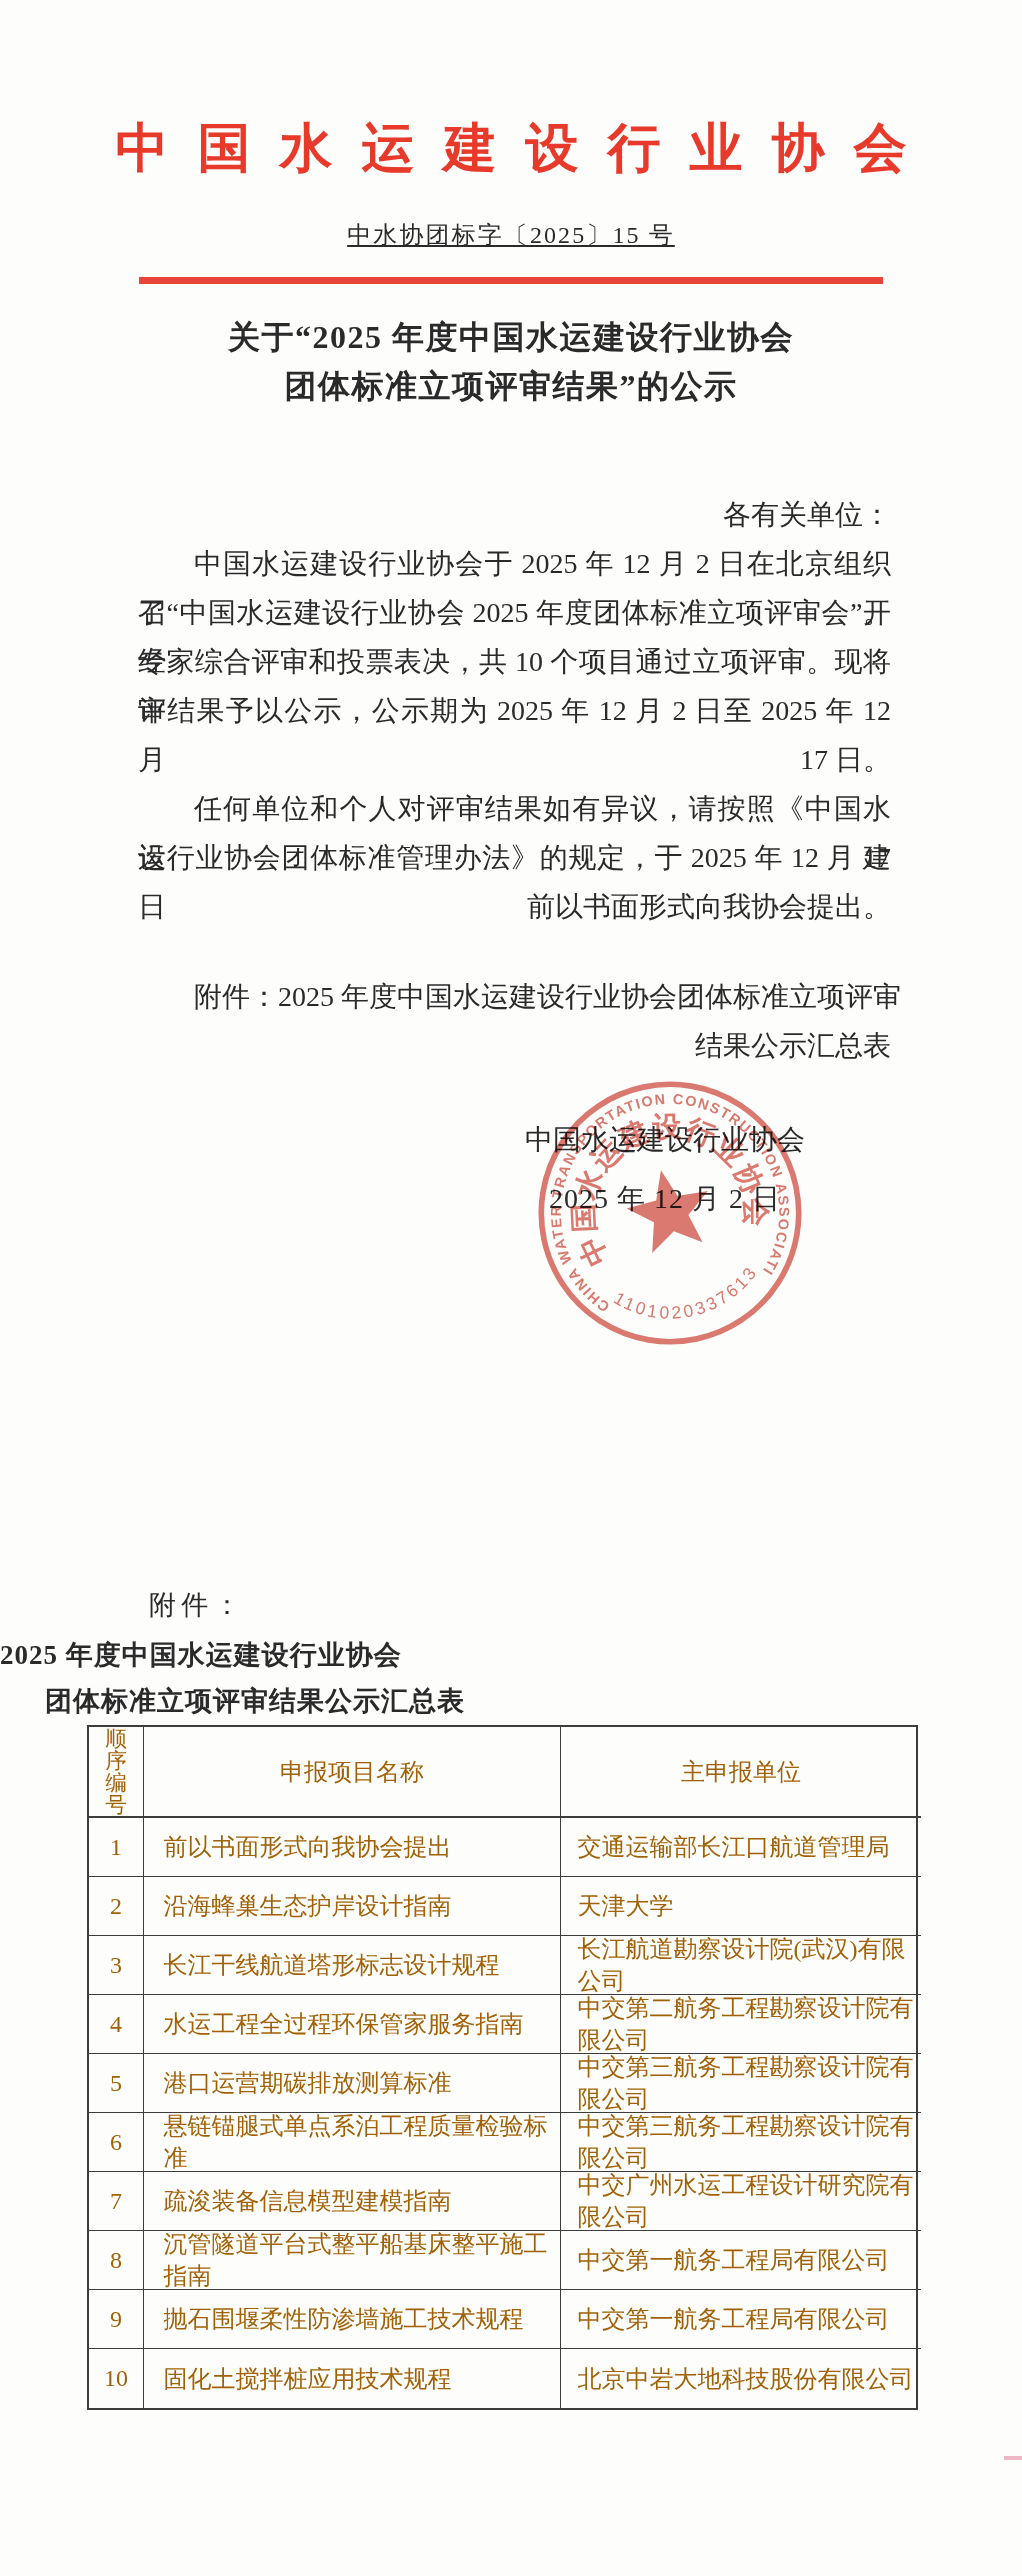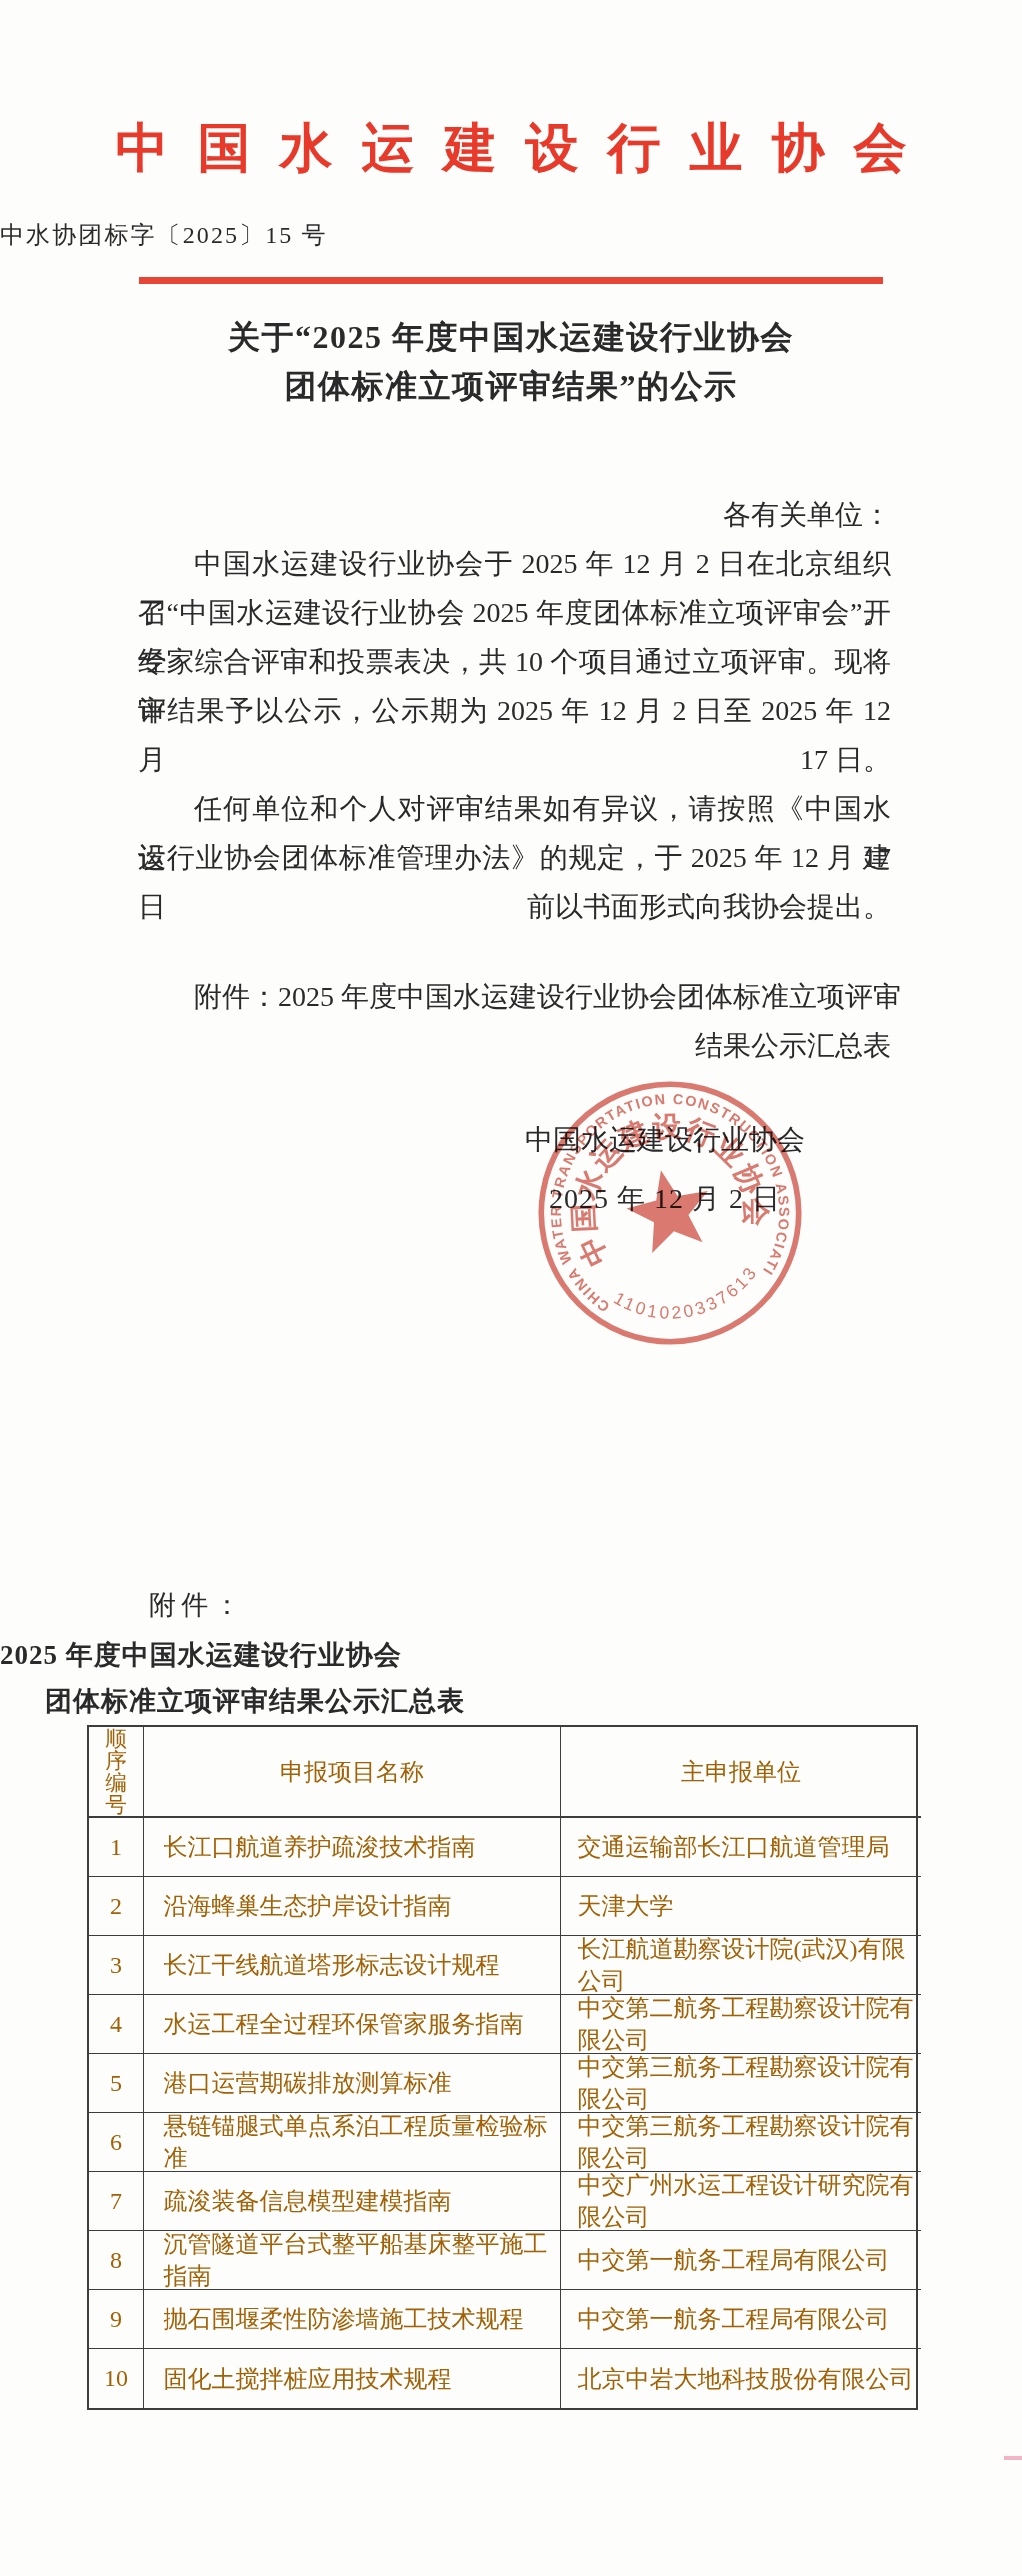--- a/index.html
+++ b/index.html
@@ -14,22 +14,23 @@
   
   .masthead{
     position:absolute;top:116px;left:0;width:100%;
     text-align:center;
     font-size:53px;font-weight:700;line-height:64px;
     letter-spacing:29px;text-indent:29px;
     white-space:nowrap;
   }
   .doc-number{
     position:absolute;top:212px;left:0;width:100%;
-    text-align:left;font-size:24px;line-height:47px;
+    text-align:center;font-size:24px;line-height:47px;
     letter-spacing:2.1px;
+    text-decoration:underline;
   }
   .red-rule{
     position:absolute;left:139px;top:277px;width:744px;height:6.7px;
   }
   .doc-title{
     position:absolute;top:313px;left:0;width:100%;
     text-align:center;font-size:32px;font-weight:600;line-height:49px;
     letter-spacing:1.5px;
     font-family:Liberation Serif, serif;
   }
@@ -161,21 +162,21 @@
   <div class="tbl-title1">2025 年度中国水运建设行业协会</div>
   <div class="tbl-title2">团体标准立项评审结果公示汇总表</div>
 
   <div class="summary-table">
       <div class="cell h">
         <div class="vtext">顺序编号</div>
       </div>
       <div class="cell h">申报项目名称</div>
       <div class="cell h">主申报单位</div>
       <div class="cell c c-no">1</div>
-      <div class="cell c c-name">长江口航道养护疏浚技术指南</div>
+      <div class="cell c c-name">前以书面形式向我协会提出</div>
       <div class="cell c c-org">交通运输部长江口航道管理局</div>
       <div class="cell c c-no">2</div>
       <div class="cell c c-name">沿海蜂巢生态护岸设计指南</div>
       <div class="cell c c-org">天津大学</div>
       <div class="cell c c-no">3</div>
       <div class="cell c c-name">长江干线航道塔形标志设计规程</div>
       <div class="cell c c-org">长江航道勘察设计院(武汉)有限公司</div>
       <div class="cell c c-no">4</div>
       <div class="cell c c-name">水运工程全过程环保管家服务指南</div>
       <div class="cell c c-org">中交第二航务工程勘察设计院有限公司</div>

